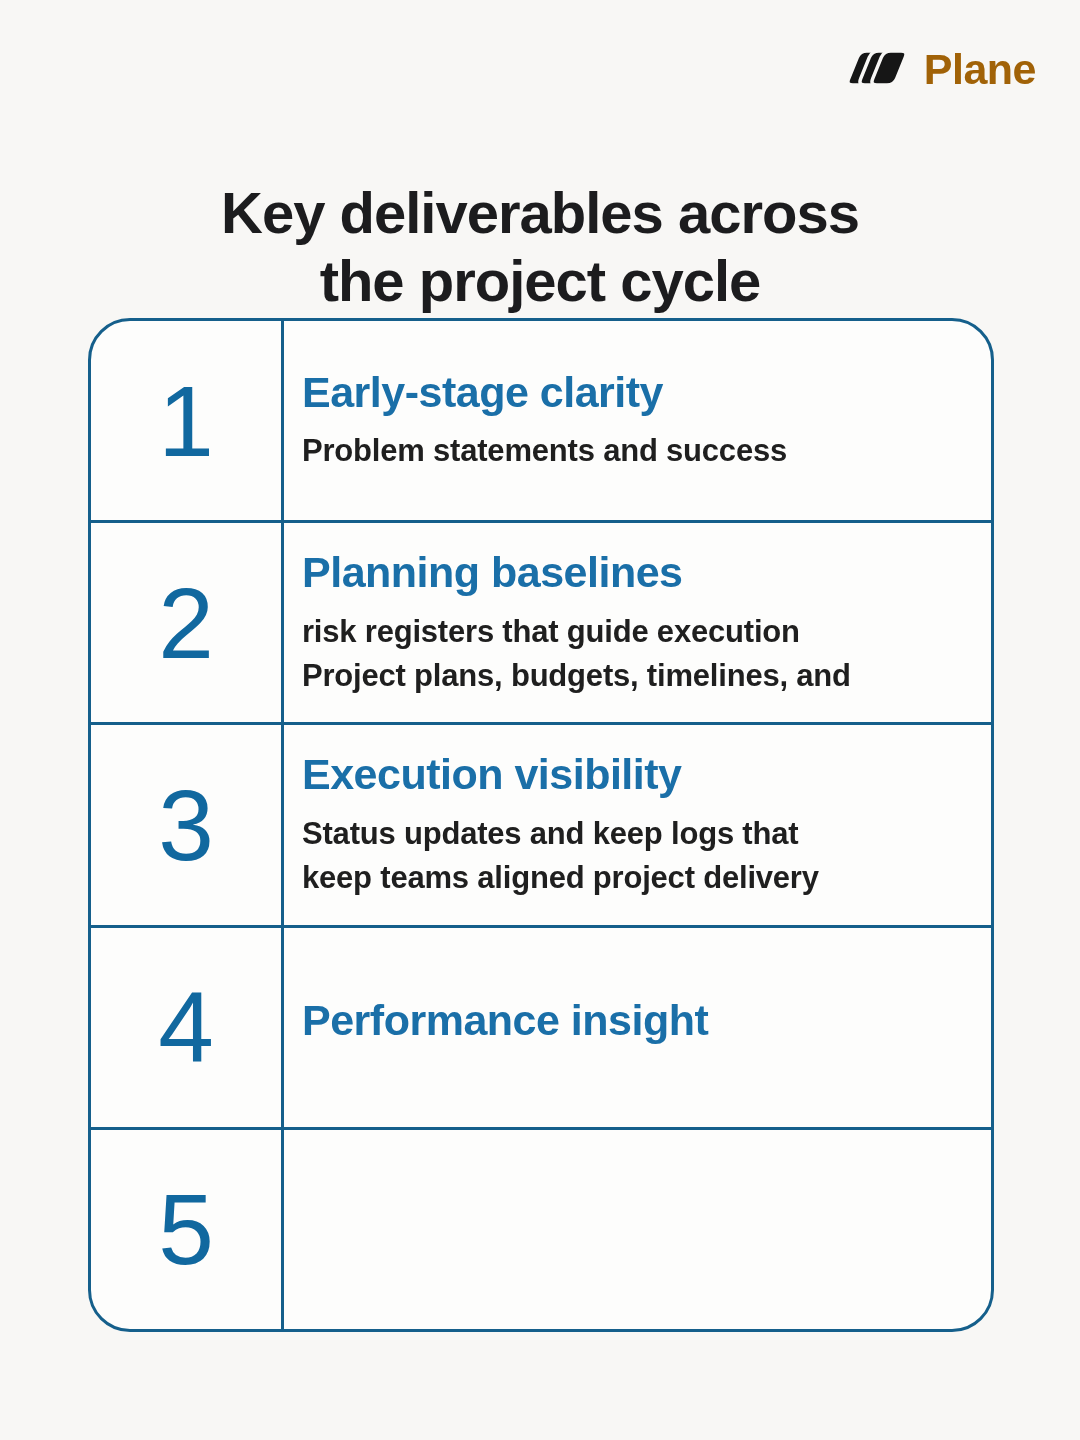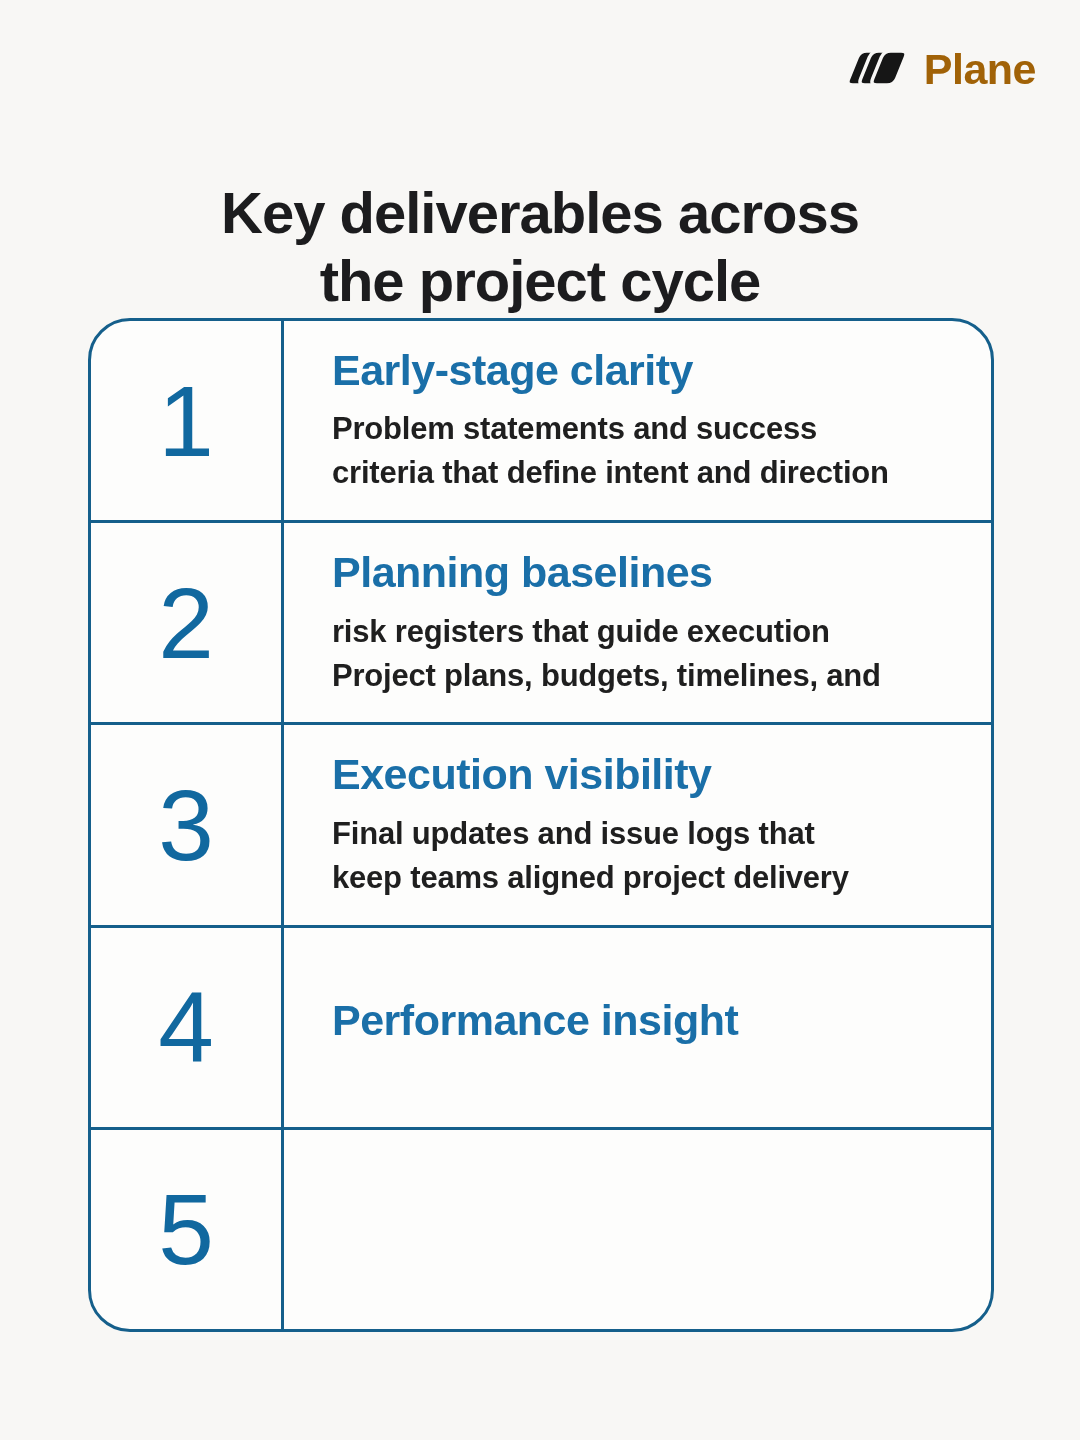--- a/index.html
+++ b/index.html
@@ -86,21 +86,21 @@
     font-size: 100px;
     font-weight: 400;
     color: #11689f;
     line-height: 1;
   }
   .content-cell {
     flex: 1 1 auto;
     display: flex;
     flex-direction: column;
     justify-content: center;
-    padding-left: 48px;
+    padding-left: 18px;
     padding-right: 20px;
   }
   .row-heading {
     font-size: 43px;
     font-weight: 700;
     letter-spacing: -0.5px;
     color: #1a6fa8;
     line-height: 1.15;
     margin-bottom: 12px;
   }
@@ -145,21 +145,20 @@
 <div class="card">
 
   <div class="row">
     <div class="num-cell">
       <span class="num">1</span>
     </div>
     <div class="content-cell">
       <div class="row-heading">Early-stage clarity</div>
       <div class="row-desc">
         <span class="d-line">Problem statements and success</span>
-        <span class="d-line">criteria that define intent and direction</span>
       </div>
     </div>
   </div>
 
   <div class="row">
     <div class="num-cell">
       <span class="num">2</span>
     </div>
     <div class="content-cell">
       <div class="row-heading">Planning baselines</div>
@@ -170,21 +169,21 @@
     </div>
   </div>
 
   <div class="row">
     <div class="num-cell">
       <span class="num">3</span>
     </div>
     <div class="content-cell">
       <div class="row-heading">Execution visibility</div>
       <div class="row-desc">
-        <span class="d-line">Final updates and issue logs that</span>
+        <span class="d-line">Status updates and keep logs that</span>
         <span class="d-line">keep teams aligned project delivery</span>
       </div>
     </div>
   </div>
 
   <div class="row">
     <div class="num-cell">
       <span class="num">4</span>
     </div>
     <div class="content-cell">

